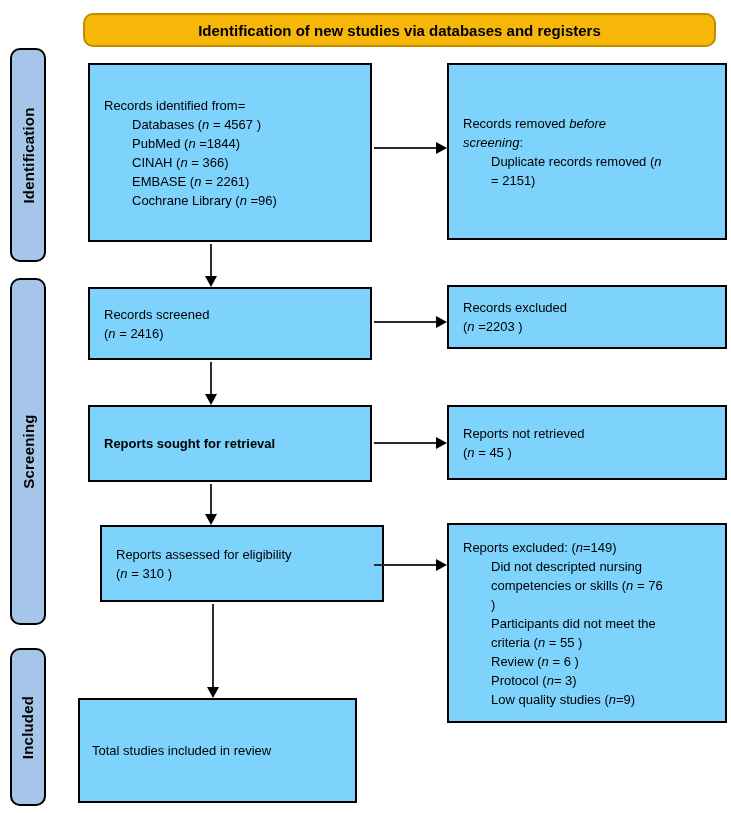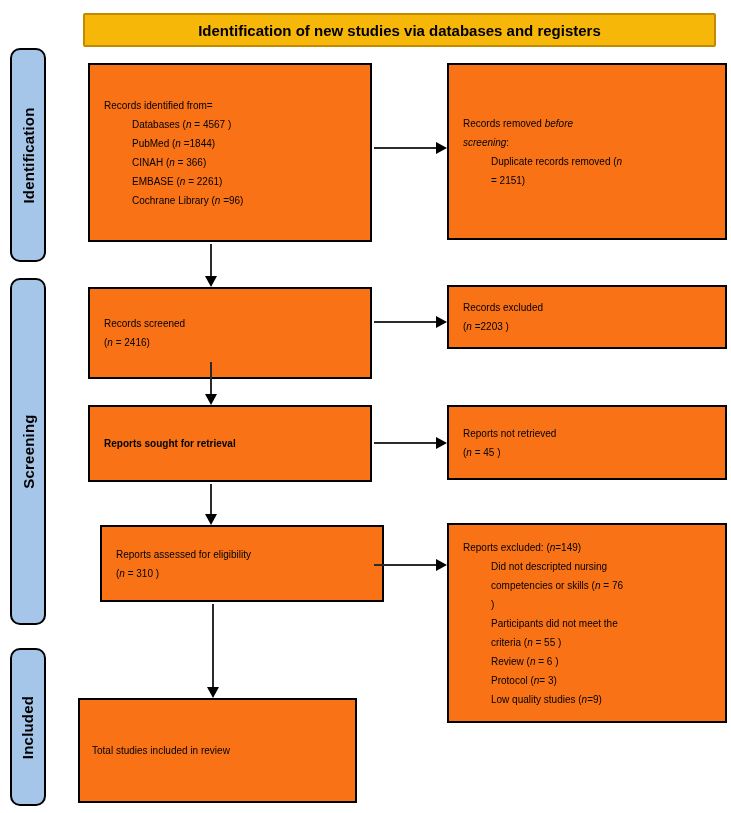--- a/index.html
+++ b/index.html
@@ -4,48 +4,48 @@
 <style>
   html,body{margin:0;padding:0;background:#ffffff;}
   .canvas{
     position:relative;width:731px;height:813px;background:#ffffff;
     font-family:"Liberation Sans","DejaVu Sans",sans-serif;color:#000;
     overflow:hidden;
   }
   
   .banner{
     position:absolute;left:83px;top:13px;width:633px;height:34px;
-    background:#F6B709;border:2px solid #C28A00;border-radius:2px;
+    background:#F6B709;border:2px solid #C28A00;border-radius:10px;
     display:flex;align-items:center;justify-content:center;
     font-size:15px;font-weight:bold;box-sizing:border-box;
   }
   
   .stage{
     position:absolute;left:10px;width:36px;
     background:#A5C6E9;border:2px solid #000;border-radius:10px;
     display:flex;align-items:center;justify-content:center;box-sizing:border-box;
   }
   .stage span{
     transform:rotate(-90deg);white-space:nowrap;
     font-size:15px;font-weight:bold;letter-spacing:.2px;
   }
   #stage-identification{top:48px;height:214px;}
   #stage-screening{top:278px;height:347px;}
   #stage-included{top:648px;height:158px;}
   
   .fbox{
-    position:absolute;background:#f97316;border:2px solid #000;box-sizing:border-box;
+    position:absolute;background:#7dd3fc;border:2px solid #000;box-sizing:border-box;
     display:flex;flex-direction:column;justify-content:center;
-    padding:4px 8px 4px 14px;font-size:10px;line-height:19px;
+    padding:4px 8px 4px 14px;font-size:13px;line-height:19px;
   }
   .fbox .line{white-space:nowrap;}
   .fbox .line.indent{padding-left:28px;}
   #box-l1{left:88px;top:63px;width:284px;height:179px;}
   #box-r1{left:447px;top:63px;width:280px;height:177px;}
-  #box-l2{left:88px;top:287px;width:284px;height:92px;}
+  #box-l2{left:88px;top:287px;width:284px;height:73px;}
   #box-r2{left:447px;top:285px;width:280px;height:64px;}
   #box-l3{left:88px;top:405px;width:284px;height:77px;font-weight:bold;}
   #box-r3{left:447px;top:405px;width:280px;height:75px;}
   #box-l4{left:100px;top:525px;width:284px;height:77px;}
   #box-r4{left:447px;top:523px;width:280px;height:200px;}
   #box-l5{left:78px;top:698px;width:279px;height:105px;padding-left:12px;}
   
   .arr-v{position:absolute;width:2px;background:#2b2b2b;}
   .arr-v::after{
     content:"";position:absolute;bottom:-11px;left:-5px;

